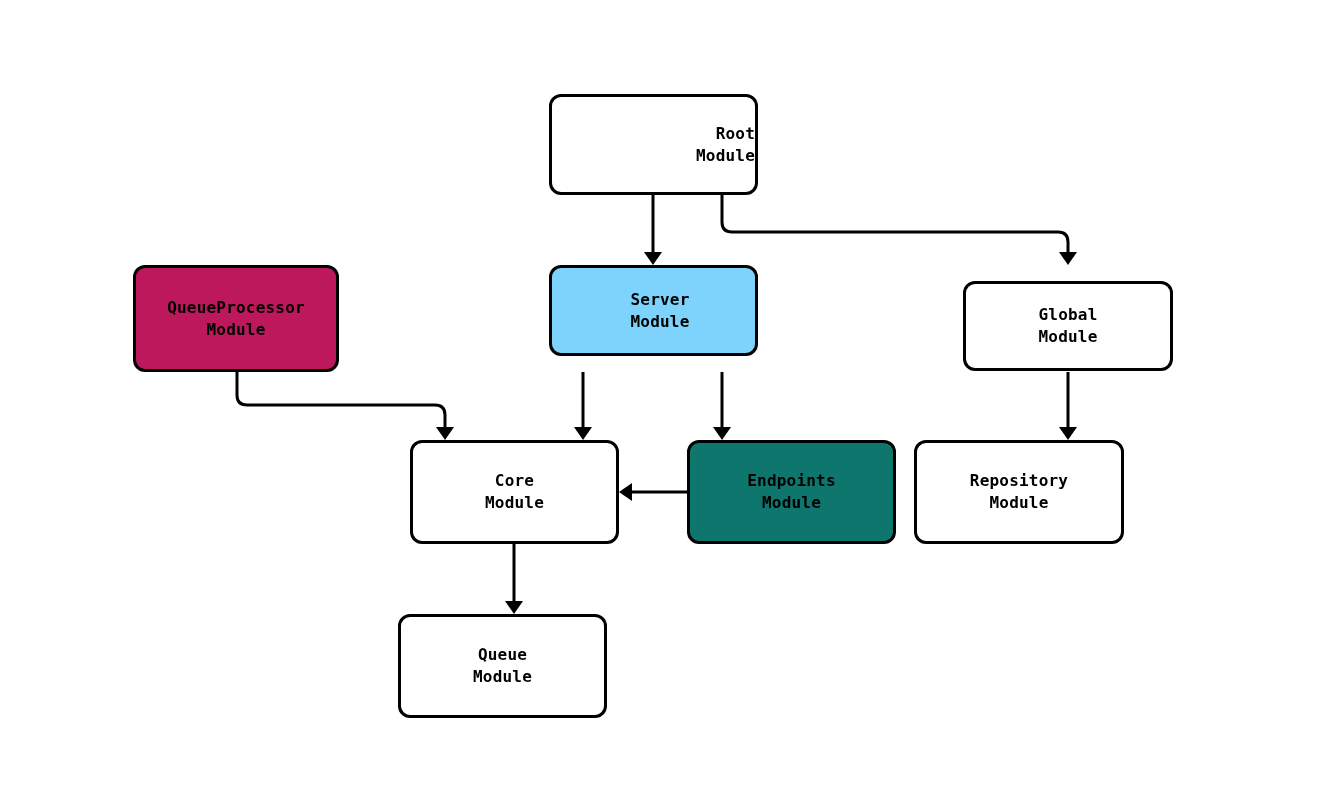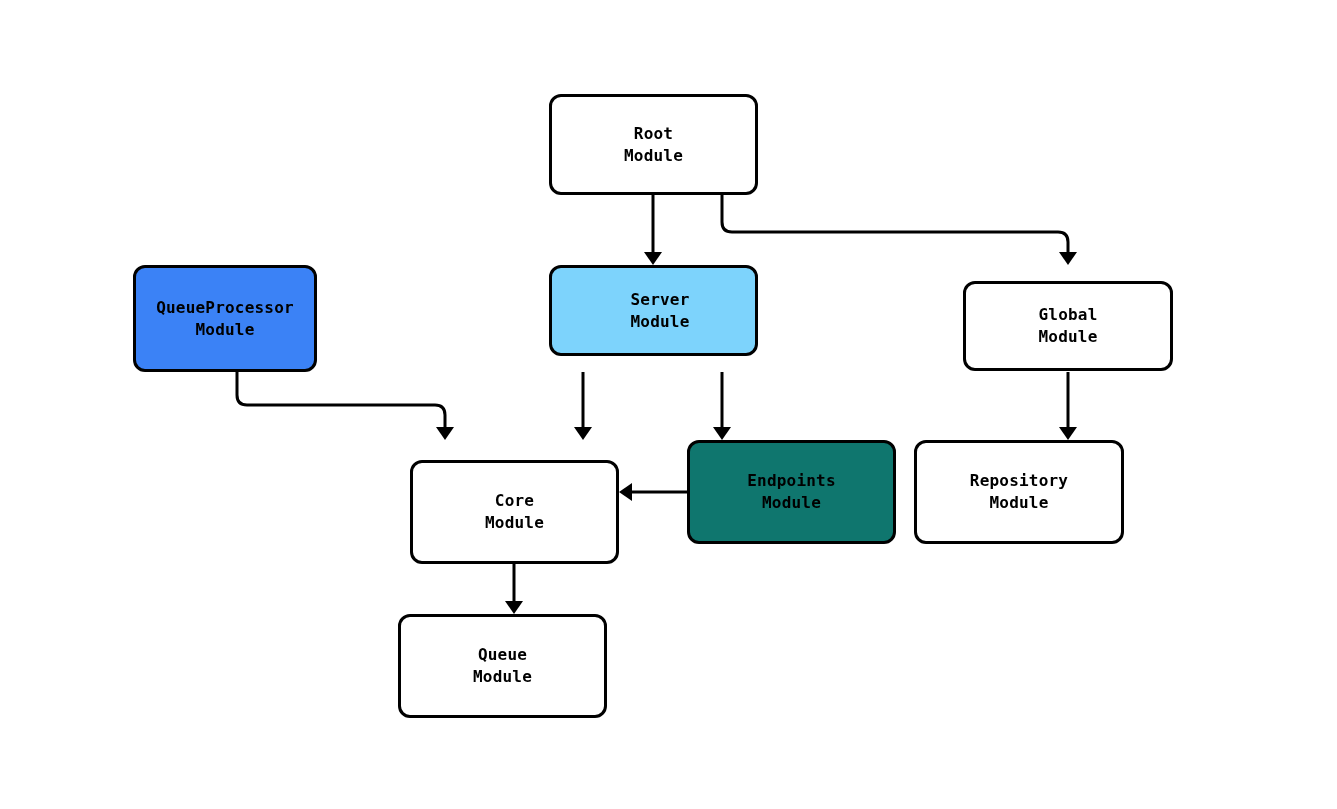--- a/index.html
+++ b/index.html
@@ -69,37 +69,37 @@
         <polygon points="445,440 436,427 454,427" fill="#000000"></polygon>
         <polygon points="583,440 574,427 592,427" fill="#000000"></polygon>
         <polygon points="722,440 713,427 731,427" fill="#000000"></polygon>
         <polygon points="619,492 632,483 632,501" fill="#000000"></polygon>
         <polygon points="1068,440 1059,427 1077,427" fill="#000000"></polygon>
         <polygon points="514,614 505,601 523,601" fill="#000000"></polygon>
       </g>
   </svg>
 
   <div id="node-layer">
-      <div class="node" style="left: 549px; top: 94px; width: 209px; height: 101px; border-color: rgb(0, 0, 0); background: rgb(255, 255, 255);">
+      <div class="node" style="left: 549px; top: 94px; width: 209px; height: 101px; border-color: rgb(0, 0, 0); background: rgb(255, 255, 255); align-items: flex-end;">
         <div class="node-label">Root</div>
         <div class="node-label">Module</div>
       </div>
-      <div class="node" style="left: 133px; top: 265px; width: 184px; height: 107px; border-color: rgb(0, 0, 0); background: #3b82f6;">
+      <div class="node" style="left: 133px; top: 265px; width: 206px; height: 107px; border-color: rgb(0, 0, 0); background: #be185d;">
         <div class="node-label">QueueProcessor</div>
         <div class="node-label">Module</div>
       </div>
       <div class="node" style="left: 549px; top: 265px; width: 209px; height: 91px; border-color: rgb(0, 0, 0); background: #7dd3fc; padding-left: 13px;">
         <div class="node-label">Server</div>
         <div class="node-label">Module</div>
       </div>
       <div class="node" style="left: 963px; top: 265px; width: 210px; height: 90px; border-color: rgb(0, 0, 0); background: rgb(255, 255, 255); margin-top: 16px;">
         <div class="node-label">Global</div>
         <div class="node-label">Module</div>
       </div>
-      <div class="node" style="left: 410px; top: 440px; width: 209px; height: 104px; border-color: rgb(0, 0, 0); background: rgb(255, 255, 255); margin-top: 20px;">
+      <div class="node" style="left: 410px; top: 440px; width: 209px; height: 104px; border-color: rgb(0, 0, 0); background: rgb(255, 255, 255);">
         <div class="node-label">Core</div>
         <div class="node-label">Module</div>
       </div>
       <div class="node" style="left: 687px; top: 440px; width: 209px; height: 104px; border-color: rgb(0, 0, 0); background: #0f766e;">
         <div class="node-label">Endpoints</div>
         <div class="node-label">Module</div>
       </div>
       <div class="node" style="left: 914px; top: 440px; width: 210px; height: 104px; border-color: rgb(0, 0, 0); background: rgb(255, 255, 255);">
         <div class="node-label">Repository</div>
         <div class="node-label">Module</div>

